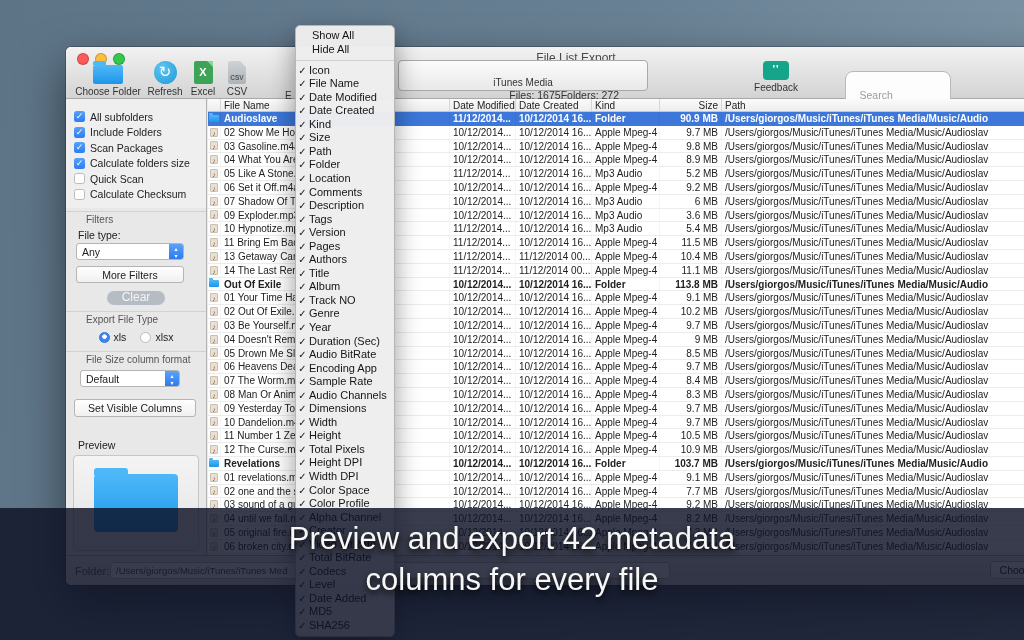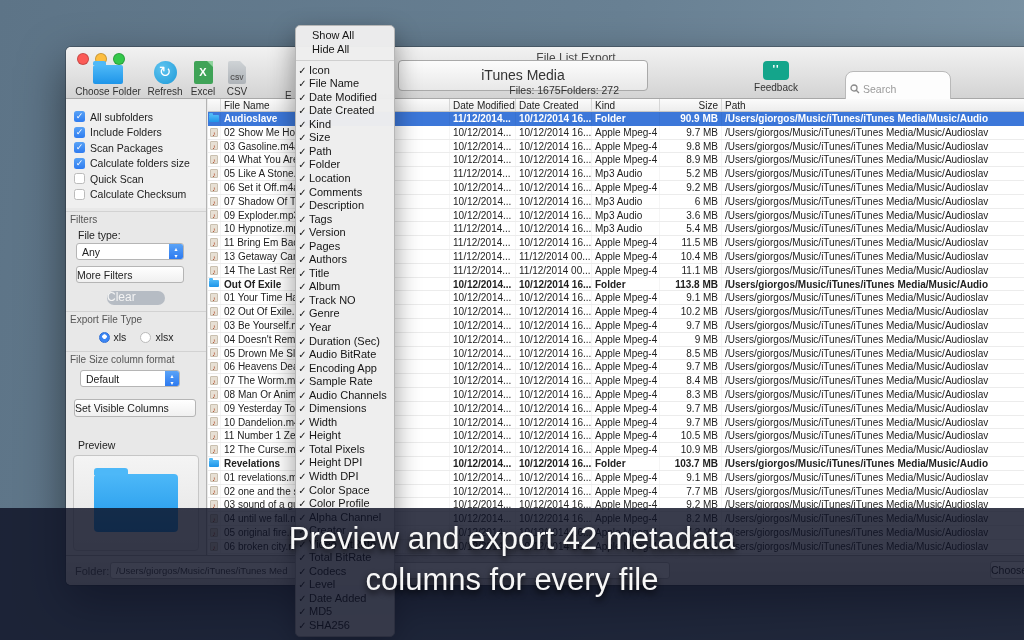--- a/index.html
+++ b/index.html
@@ -26,47 +26,47 @@
   .ic-refresh { width:23px; height:23px; border-radius:50%; background:radial-gradient(circle at 35% 30%,#5ec4f0,#1f9ad8); color:#fff; font-size:15px; line-height:22px; text-align:center; }
   .ic-excel { width:19px; height:23px; background:#3fa357; border-radius:2px; position:relative; color:#fff; font-weight:bold; font-size:11px; line-height:23px; text-align:center; }
   .ic-excel::before { content:""; position:absolute; right:0; top:0; border-style:solid; border-width:0 6px 6px 0; border-color:transparent #8fd49e transparent transparent; }
   .ic-csv { width:18px; height:23px; background:linear-gradient(#cfd3d6,#aeb3b8); border-radius:2px; position:relative; color:#555; font-size:6.5px; font-weight:bold; text-align:center; line-height:34px; }
   .ic-csv::before { content:""; position:absolute; right:0; top:0; border-style:solid; border-width:0 6px 6px 0; border-color:transparent #e9e9e9 transparent transparent; }
   .ic-feedback { width:26px; height:19px; background:#14a58b; border-radius:4px; color:#fff; font-weight:bold; font-size:11px; line-height:17px; text-align:center; letter-spacing:1px; }
   .partial-label { position:absolute; left:219px; top:43px; font-size:10px; color:#333; }
 
   .info-box { position:absolute; left:332px; top:13px; width:250px; height:31px;
               border:1px solid #a9a9a9; border-radius:4px; background:linear-gradient(#fcfcfc,#e8e8e8); }
-  .info-title { text-align:center; font-size:14px; color:#333; margin-top:6px; }
+  .info-title { text-align:center; font-size:10px; color:#333; margin-top:16px; }
   .info-row { display:flex; justify-content:flex-end; padding:0 28px 0 22px; font-size:10.5px; color:#333; margin-top:1px; }
 
   .search { position:absolute; left:779px; top:24px; width:106px; height:18px; border:1px solid #b9b9b9;
-            border-radius:8px; background:#fdfdfd; display:flex; align-items:center; padding:17px 4px; }
+            border-radius:8px; background:#fdfdfd; display:flex; align-items:center; padding:17px 4px;flex-direction:column; }
   .search input { border:none; outline:none; background:transparent; width:80px; font-size:10.5px; color:#333;
                   font-family:"Liberation Sans",sans-serif; margin-left:3px; }
   .search input::placeholder { color:#9a9a9a; }
 
   
   .sidebar { position:absolute; left:0; top:52px; width:141px; bottom:30px; background:#e8e8e8;
              border-right:1px solid #b3b3b3; font-size:10.5px; color:#222; overflow:hidden; }
   .checks { padding:10px 0 6px 8px; background:#efefef; }
   .cb-row { display:flex; align-items:center; height:15.5px; }
   .cb { width:11px; height:11px; border-radius:2.5px; margin-right:5px; flex:none; }
   .cb.on { background:linear-gradient(#58a2f6,#2f7cf0); color:#fff; font-size:9px; line-height:11px; text-align:center; }
   .cb.off { background:#fff; border:1px solid #bbb; }
   .side-sep { border-top:1px solid #d2d2d2; margin:3px 0 2px; }
-  .sec-label { font-size:10px; color:#555; padding-left:4px; margin:2px 0; }
+  .sec-label { font-size:10px; color:#555; padding-left:20px; margin:2px 0; }
   .side-lbl { padding-left:0; margin:4px 12px 2px; }
   .select { display:flex; width:108px; height:17px; margin-left:10px; background:#fff; border:1px solid #b5b5b5;
             border-radius:3px; align-items:center; }
   .select .val { flex:1; padding-left:5px; font-size:10.5px; }
   .stepper { width:14px; height:100%; background:linear-gradient(#5aa3f7,#2d7af0); border-radius:0 2px 2px 0;
              color:#fff; font-size:6px; line-height:7px; text-align:center; padding-top:2px; }
   .btn { display:block; background:linear-gradient(#fff,#f0f0f0); border:1px solid #b5b5b5; border-radius:3px;
-         text-align:left; font-size:10.5px; color:#222; }
+         text-align:center; font-size:10.5px; color:#222; }
   .btn-more { width:108px; height:17px; line-height:16px; margin:6px 0 0 10px; }
   .btn-clear { width:58px; height:14px; line-height:13px; margin:8px auto 6px; background:#b6bcc4; color:#f4f4f4;
                border:none; border-radius:8px; font-size:12px; }
   .radio-row { display:flex; justify-content:center; gap:14px; margin:6px 0 8px; }
   .radio-opt { display:flex; align-items:center; gap:4px; }
   .rdot { width:11px; height:11px; border-radius:50%; }
   .rdot.on { background:radial-gradient(circle at 50% 40%, #fff 0 2px, #3b86f4 2.5px); border:1px solid #2d6fd8; }
   .rdot.off { background:#fff; border:1px solid #bbb; }
   .btn-cols { width:122px; height:18px; line-height:17px; margin:12px 0 0 8px; }
   .preview-panel { width:126px; height:96px; margin:4px 0 0 7px; background:linear-gradient(#f4f4f4,#e3e3e3);

